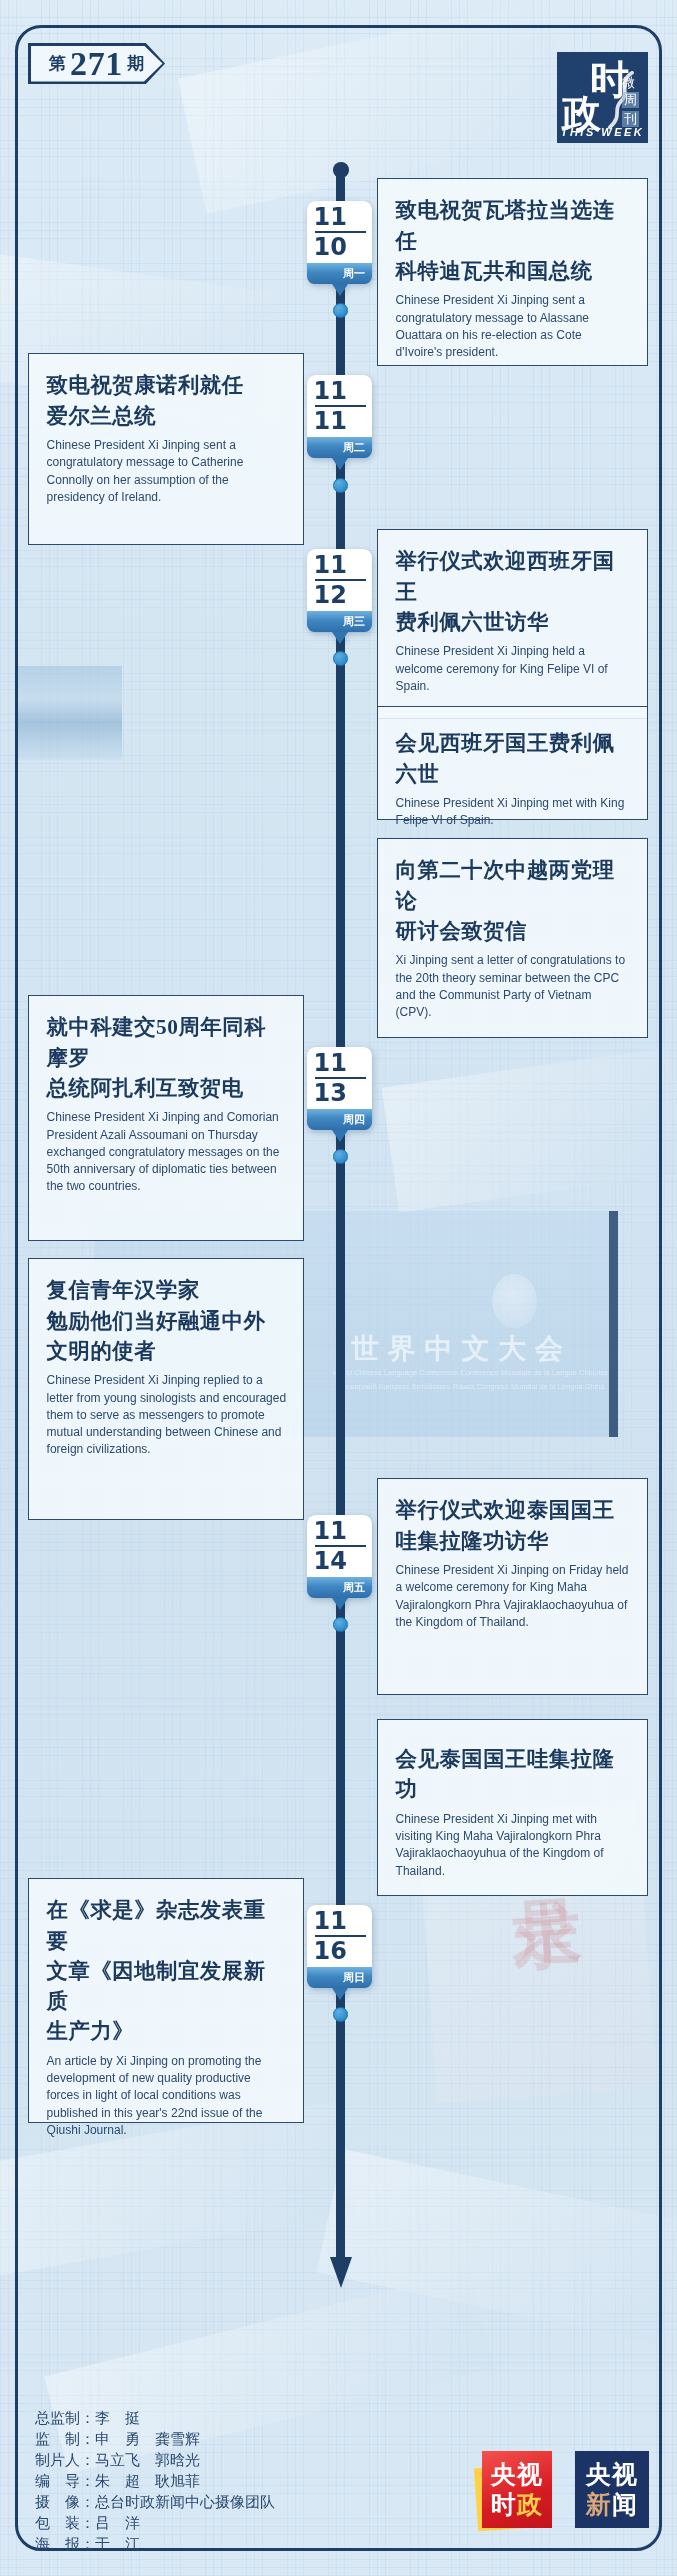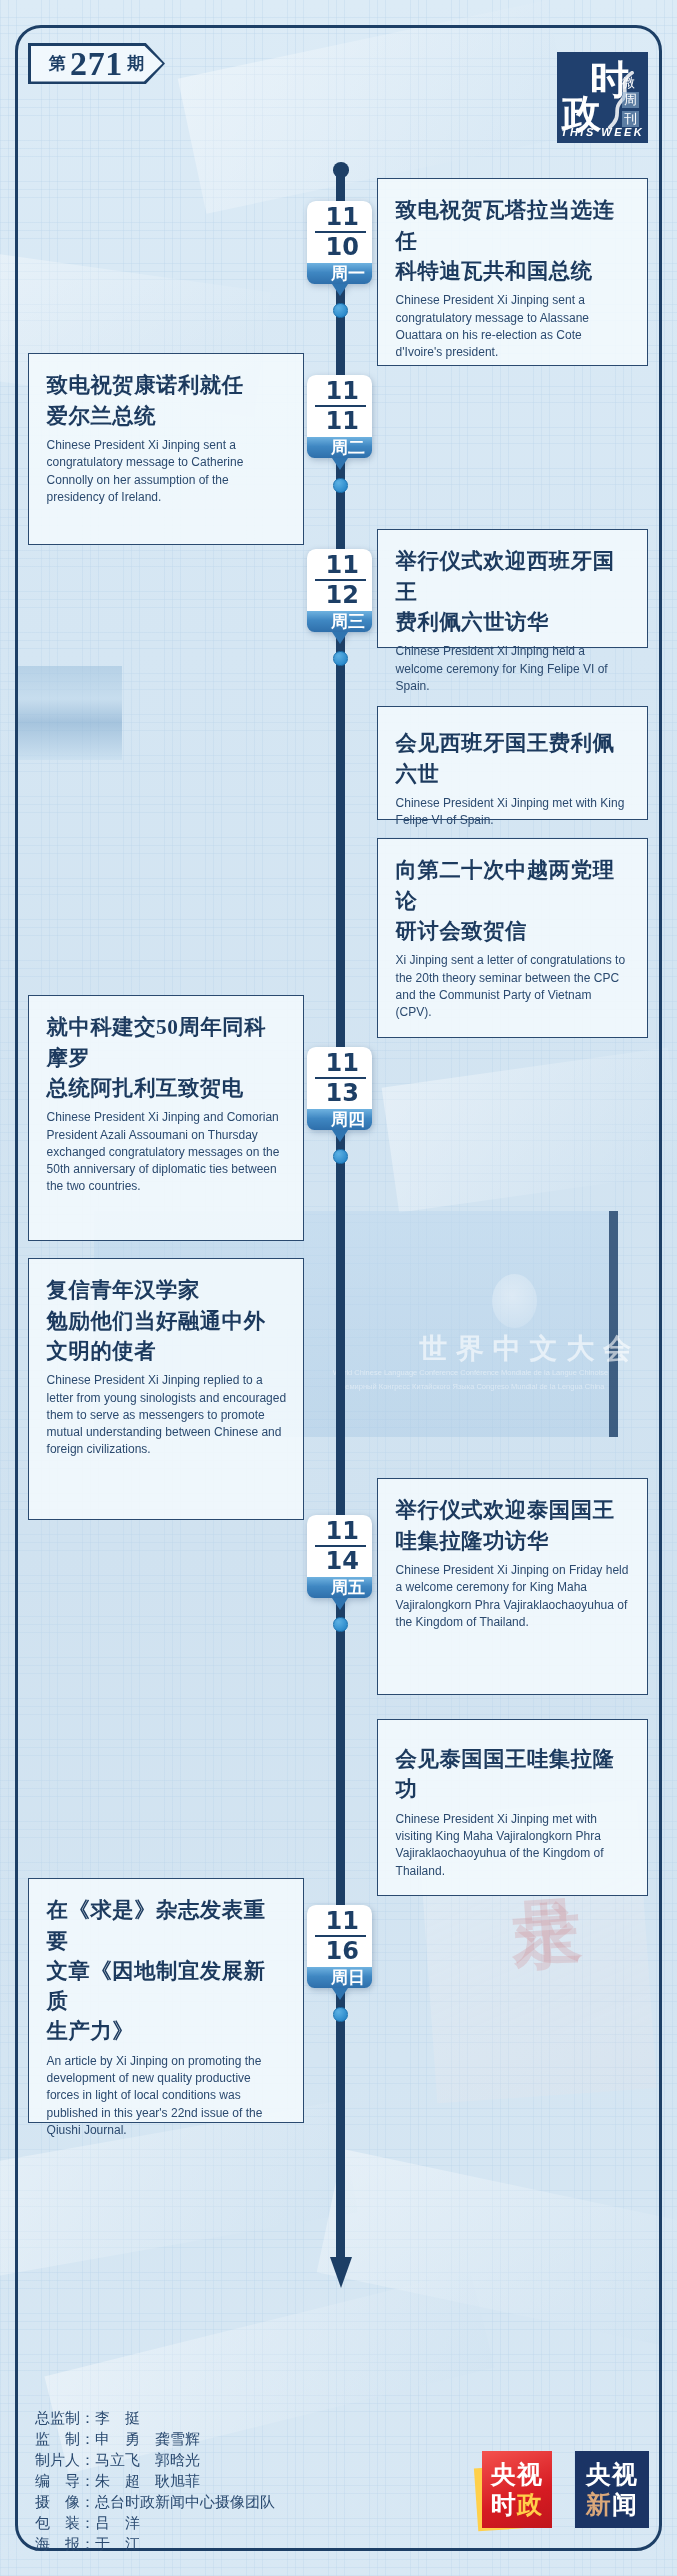--- a/index.html
+++ b/index.html
@@ -33,44 +33,44 @@
              font-style:italic;font-size:11px;letter-spacing:2.5px;font-weight:bold;}
   .tlogo .swoosh{position:absolute;left:49px;top:19px;}
   
   .tline{position:absolute;left:336px;top:164px;width:9.4px;height:2093px;background:#1d3f66;border-radius:5px 5px 0 0;}
   .tcap{position:absolute;left:333px;top:162px;width:15.7px;height:15.7px;border-radius:50%;background:#1d3f66;}
   .tarrow{position:absolute;left:330px;top:2257px;width:0;height:0;
           border-left:11.3px solid transparent;border-right:11.3px solid transparent;border-top:31px solid #1d3f66;}
   
   .marker{position:absolute;left:307px;width:65px;z-index:3;filter:drop-shadow(1.9px 2.5px 3.1px rgba(30,60,100,.28));}
   .m-box{background:#fff;border-radius:8.8px 8.8px 0 0;padding:3.8px 0 4.4px 0;}
-  .m-num{font-size:24px;font-weight:bold;color:#1d3f66;text-align:right;padding-right:13px;line-height:1.0;font-family:"DejaVu Sans",sans-serif;}
+  .m-num{font-size:24px;font-weight:bold;color:#1d3f66;text-align:right;padding-right:25px;line-height:1.0;font-family:"DejaVu Sans",sans-serif;}
   .m-div{height:2.5px;background:#1d3f66;margin:1.9px 6.3px 1.9px 7.5px;}
   .m-tag{height:21px;background:linear-gradient(180deg,#6fb2e0 0%,#3f87c2 45%,#2e6fab 100%);
-         border-radius:0 0 7.5px 7.5px;color:#fff;font-size:17px;font-weight:bold;
+         border-radius:0 0 7.5px 7.5px;color:#fff;font-size:11px;font-weight:bold;
          text-align:right;padding-right:7px;line-height:21px;}
   .m-tri{position:absolute;left:25px;width:0;height:0;
          border-left:8.2px solid transparent;border-right:8.2px solid transparent;border-top:12.6px solid #2f74b0;}
   .dot{position:absolute;left:333px;width:12.6px;height:12.6px;border-radius:50%;z-index:3;
        background:radial-gradient(circle at 35% 30%,#5cb1e4,#1b7cc2);border:1.9px solid #1a72b0;}
   
   .card{position:absolute;background:rgba(243,249,253,.88);border:1.9px solid #2a4a70;
         padding:16.3px 16.3px 12.6px 17.6px;box-sizing:border-box;z-index:2;}
   .card-title{font-family:Liberation Serif, serif;font-weight:bold;color:#1c3a5e;
         font-size:21.3px;line-height:1.42;white-space:pre-line;letter-spacing:0.6px;margin-bottom:6.3px;}
   .card-body{color:#2b4a6f;font-size:12px;line-height:1.44;}
   
   .photo-left{position:absolute;left:18px;top:666px;width:104px;height:94px;opacity:.55;
        background:linear-gradient(180deg,#9dc0dc 0%,#bcd6ea 35%,#7fa8cc 60%,#c4dcee 100%);}
   .photo-conf{position:absolute;left:94px;top:1211px;width:524px;height:226px;
        background:linear-gradient(180deg,rgba(190,216,238,.5),rgba(160,195,225,.35));}
   .photo-conf .edge{position:absolute;right:0;top:0;width:9.4px;height:100%;background:rgba(29,63,102,.8);}
   .globe{position:absolute;left:398px;top:63px;width:45px;height:54px;border-radius:50%;
        background:radial-gradient(circle at 45% 40%,rgba(255,255,255,.7),rgba(255,255,255,.15));opacity:.6;}
-  .wm-main{position:absolute;left:257px;top:119px;width:289px;text-align:right;
+  .wm-main{position:absolute;left:257px;top:119px;width:289px;text-align:left;
        color:rgba(255,255,255,.6);font-size:28px;letter-spacing:8.8px;font-weight:bold;}
   .wm-sub{position:absolute;left:157px;width:439px;text-align:center;color:rgba(255,255,255,.45);font-size:7.5px;}
   .photo-qiushi{position:absolute;left:427px;top:1807px;width:220px;height:289px;opacity:.5;
        background:linear-gradient(160deg,rgba(255,255,255,.55),rgba(240,220,220,.25));transform:rotate(-4deg);}
   .photo-qiushi span{position:absolute;left:75px;top:38px;font-size:69px;color:rgba(205,60,60,.28);
        writing-mode:vertical-rl;font-family:"Liberation Serif","DejaVu Serif",serif;font-weight:bold;}
   
   .credits{position:absolute;left:35px;top:2407px;color:#2a4a70;font-size:15px;line-height:21px;z-index:2;}
   
   .lg-shadow{position:absolute;left:476px;top:2466px;width:70px;height:63px;background:#ffd04a;transform:rotate(-4deg);}
@@ -202,21 +202,21 @@
   <div class="card" style="left:377px;top:178px;width:271px;height:188px;">
     <div class="card-title">致电祝贺瓦塔拉当选连任
 科特迪瓦共和国总统</div>
     <div class="card-body">Chinese President Xi Jinping sent a congratulatory message to Alassane Ouattara on his re-election as Cote d'Ivoire's president.</div>
   </div>
   <div class="card" style="left:28px;top:353px;width:276px;height:192px;">
     <div class="card-title">致电祝贺康诺利就任
 爱尔兰总统</div>
     <div class="card-body">Chinese President Xi Jinping sent a congratulatory message to Catherine Connolly on her assumption of the presidency of Ireland.</div>
   </div>
-  <div class="card" style="left:377px;top:529px;width:271px;height:119px;">
+  <div class="card" style="left:377px;top:529px;width:271px;height:190px;">
     <div class="card-title">举行仪式欢迎西班牙国王
 费利佩六世访华</div>
     <div class="card-body">Chinese President Xi Jinping held a welcome ceremony for King Felipe VI of Spain.</div>
   </div>
   <div class="card" style="left:377px;top:706px;width:271px;height:114px;padding-top:21.3px;">
     <div class="card-title">会见西班牙国王费利佩六世</div>
     <div class="card-body">Chinese President Xi Jinping met with King Felipe VI of Spain.</div>
   </div>
   <div class="card" style="left:377px;top:838px;width:271px;height:200px;">
     <div class="card-title">向第二十次中越两党理论

